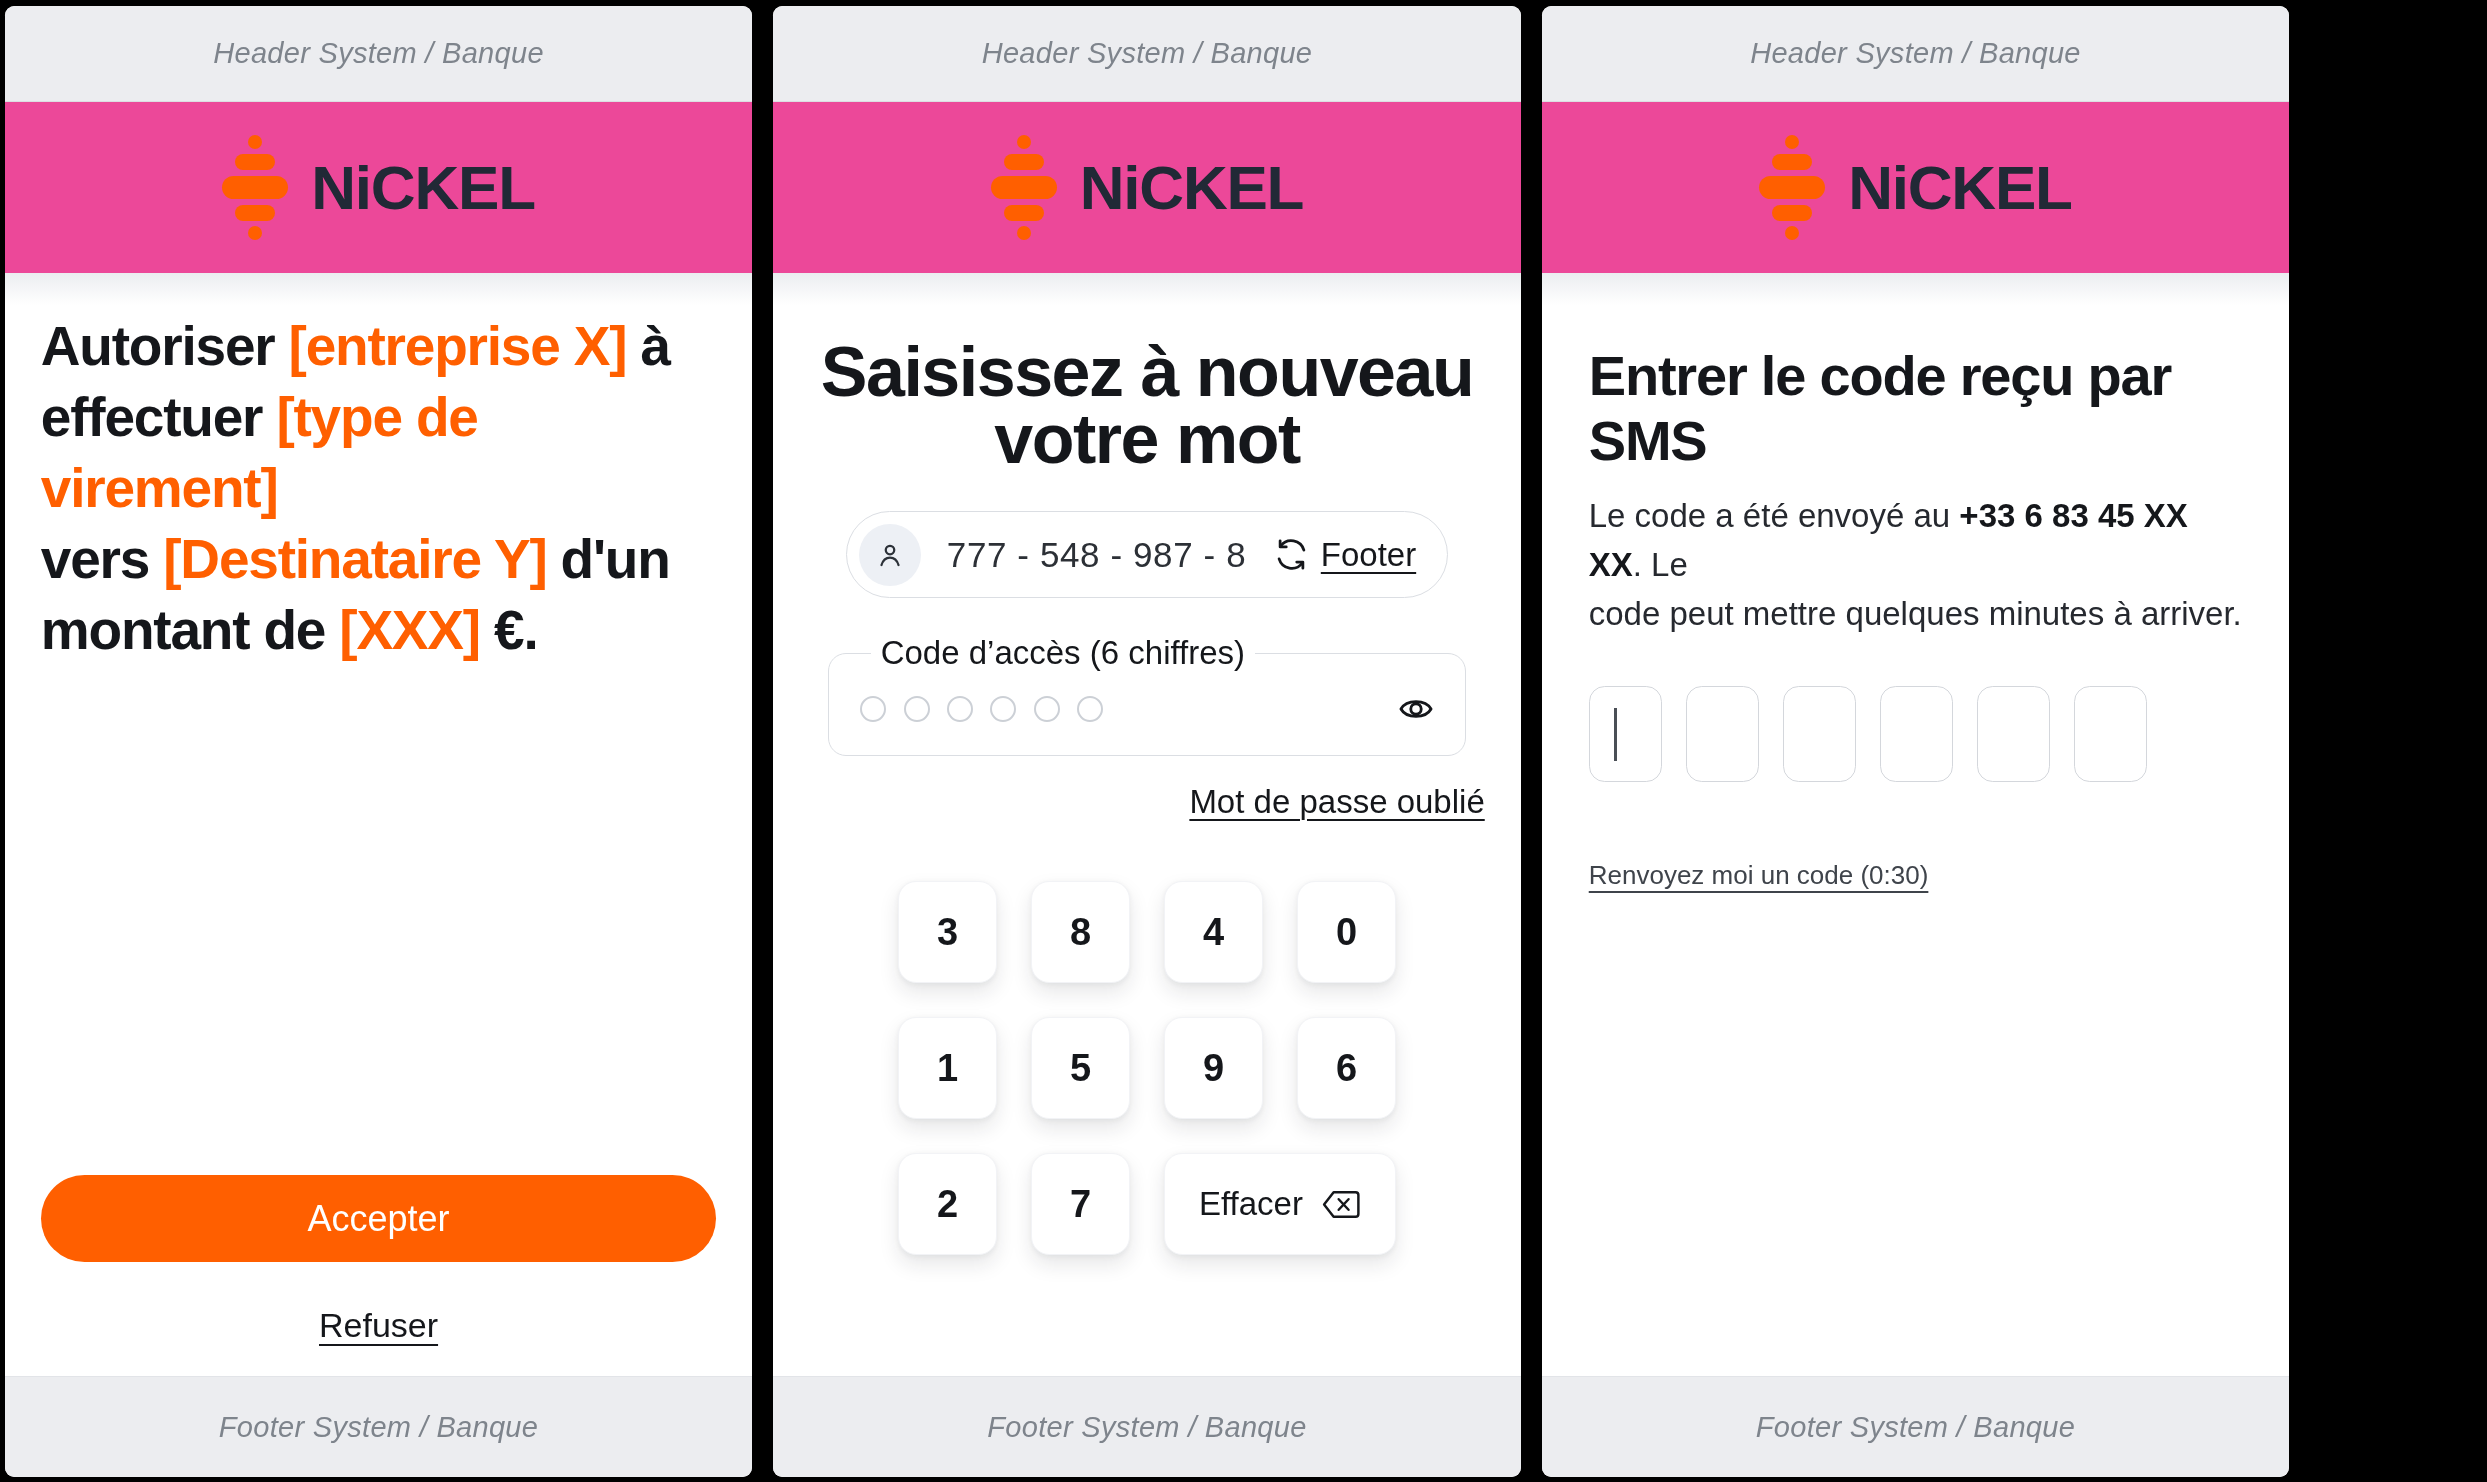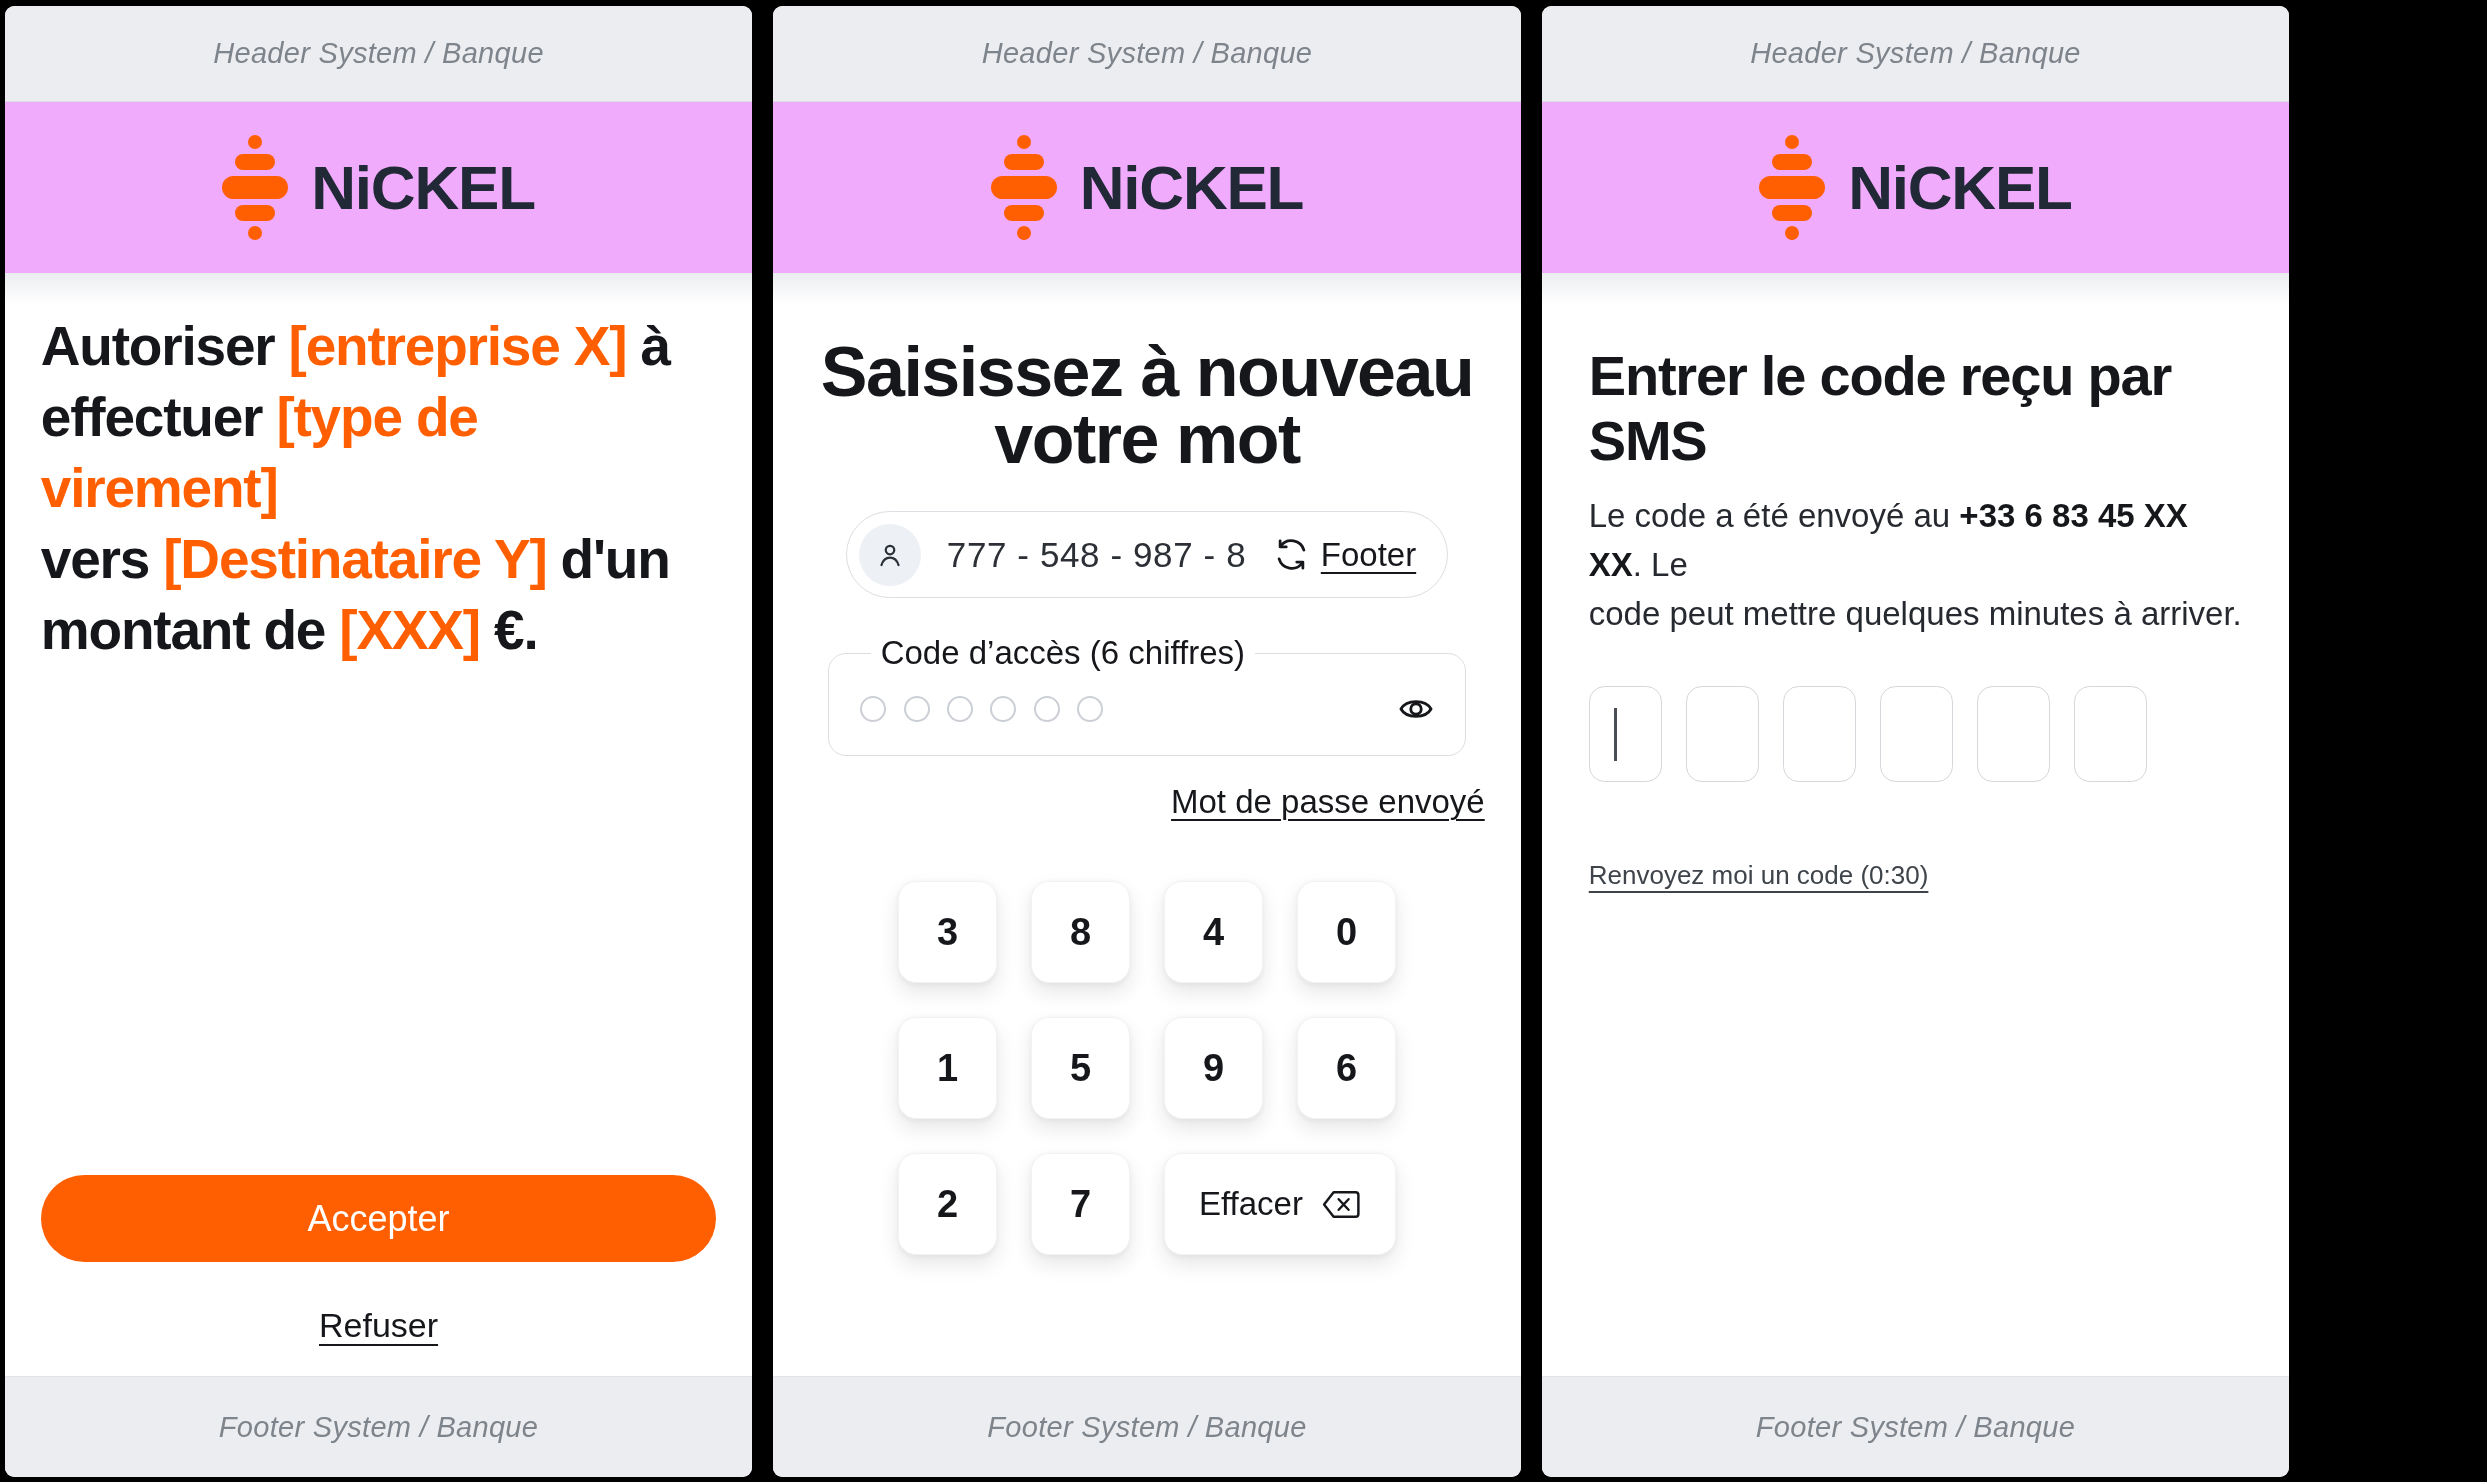--- a/index.html
+++ b/index.html
@@ -46,21 +46,21 @@
     display:flex;align-items:center;justify-content:center;
     margin-top:auto;
   }
   .sys-label{
     font-style:italic;font-size:29px;color:var(--chrome-text);letter-spacing:0.3px;
   }
   
   .logo-bar{
     height:171px;flex:0 0 171px;
     display:flex;align-items:center;justify-content:center;
-    background:#f0abfc;
+    background:#ec4899;
   }
   .logo{display:flex;align-items:center;gap:23px;}
   .logo-icon{display:flex;flex-direction:column;align-items:center;gap:5.4px;}
   .logo-icon i{display:block;background:var(--orange);border-radius:599px;}
   .logo-icon .dot{width:13.8px;height:13.8px;}
   .logo-icon .pill-m{width:40px;height:16px;}
   .logo-icon .pill-l{width:66px;height:23.4px;}
   .wordmark{
     font-size:62px;font-weight:700;color:var(--navy);letter-spacing:-1.2px;
   }
@@ -271,21 +271,21 @@
             </div>
           <button class="eye-btn">
             <svg width="38" height="38" viewBox="0 0 24 24" fill="none" stroke="#15171B" stroke-width="1.8" stroke-linejoin="round">
               <path d="M2.5 12 C6 5.8 18 5.8 21.5 12 C18 18.2 6 18.2 2.5 12 Z"></path>
               <circle cx="12" cy="12" r="3.3"></circle>
             </svg>
           </button>
         </div>
       </fieldset>
 
-      <button class="link-forgot">Mot de passe envoyé</button>
+      <button class="link-forgot">Mot de passe oublié</button>
 
       <div class="keypad">
           <button class="key">3</button>
           <button class="key">8</button>
           <button class="key">4</button>
           <button class="key">0</button>
           <button class="key">1</button>
           <button class="key">5</button>
           <button class="key">9</button>
           <button class="key">6</button>

